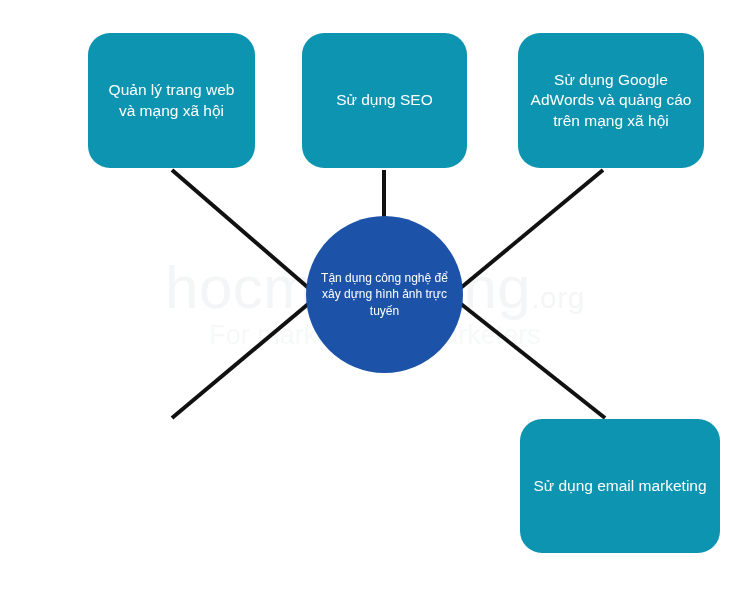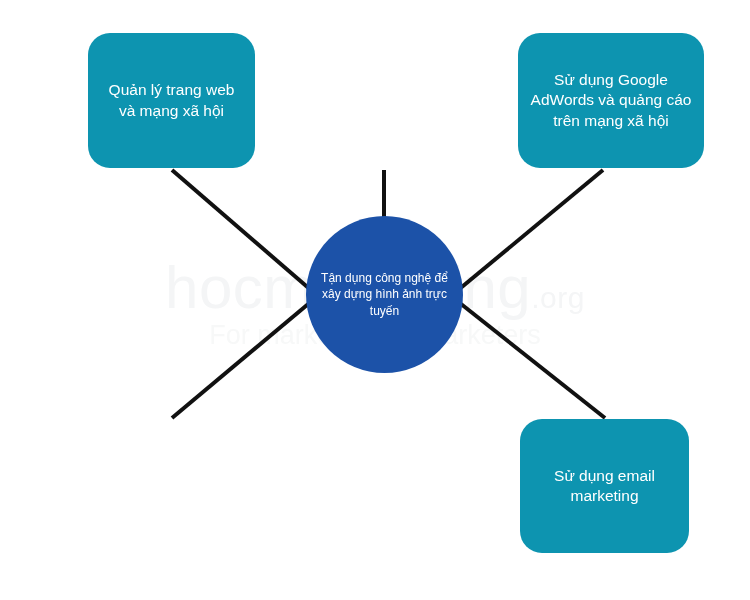--- a/index.html
+++ b/index.html
@@ -75,21 +75,21 @@
     z-index: 2;
   }
   .node-text {
     white-space: pre-line;
     display: block;
   }
   #node-web     { left: 88px;  top: 33px;  width: 167px; height: 135px; }
   #node-seo     { left: 302px; top: 33px;  width: 165px; height: 135px; }
   #node-adwords { left: 518px; top: 33px;  width: 186px; height: 135px; }
   #node-tools   { left: 88px;  top: 419px; width: 167px; height: 134px; }
-  #node-email   { left: 520px; top: 419px; width: 169px; height: 134px; justify-content: flex-end; }
+  #node-email   { left: 520px; top: 419px; width: 200px; height: 134px; }
 
   #node-center {
     position: absolute;
     left: 306px;
     top: 216px;
     width: 157px;
     height: 157px;
     border-radius: 50%;
     background: #1c52a8;
     display: flex;
@@ -120,20 +120,23 @@
     <line x1="603" y1="170" x2="457" y2="291" stroke="#111111" stroke-width="4"></line>
     <line x1="172" y1="418" x2="313" y2="300" stroke="#111111" stroke-width="4"></line>
     <line x1="605" y1="418" x2="456" y2="300" stroke="#111111" stroke-width="4"></line>
   </svg>
 
   <div class="node" id="node-web">
     <span class="node-text">Quản lý trang web
 và mạng xã hội</span>
   </div>
 
+  <div class="node" id="node-seo">
+    <span class="node-text">Sử dụng SEO</span>
+  </div>
 
   <div class="node" id="node-adwords">
     <span class="node-text">Sử dụng Google AdWords và quảng cáo trên mạng xã hội</span>
   </div>
 
 
   <div class="node" id="node-email">
     <span class="node-text">Sử dụng email marketing</span>
   </div>
 

